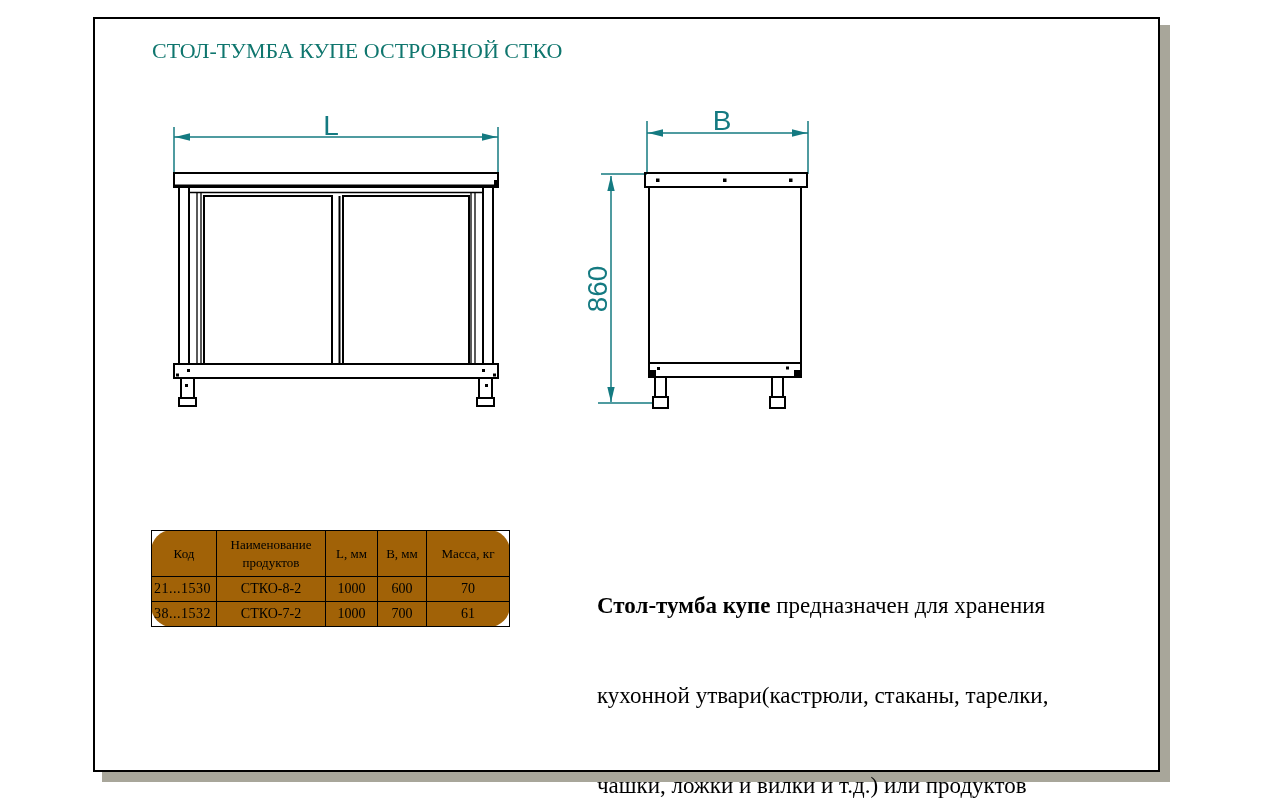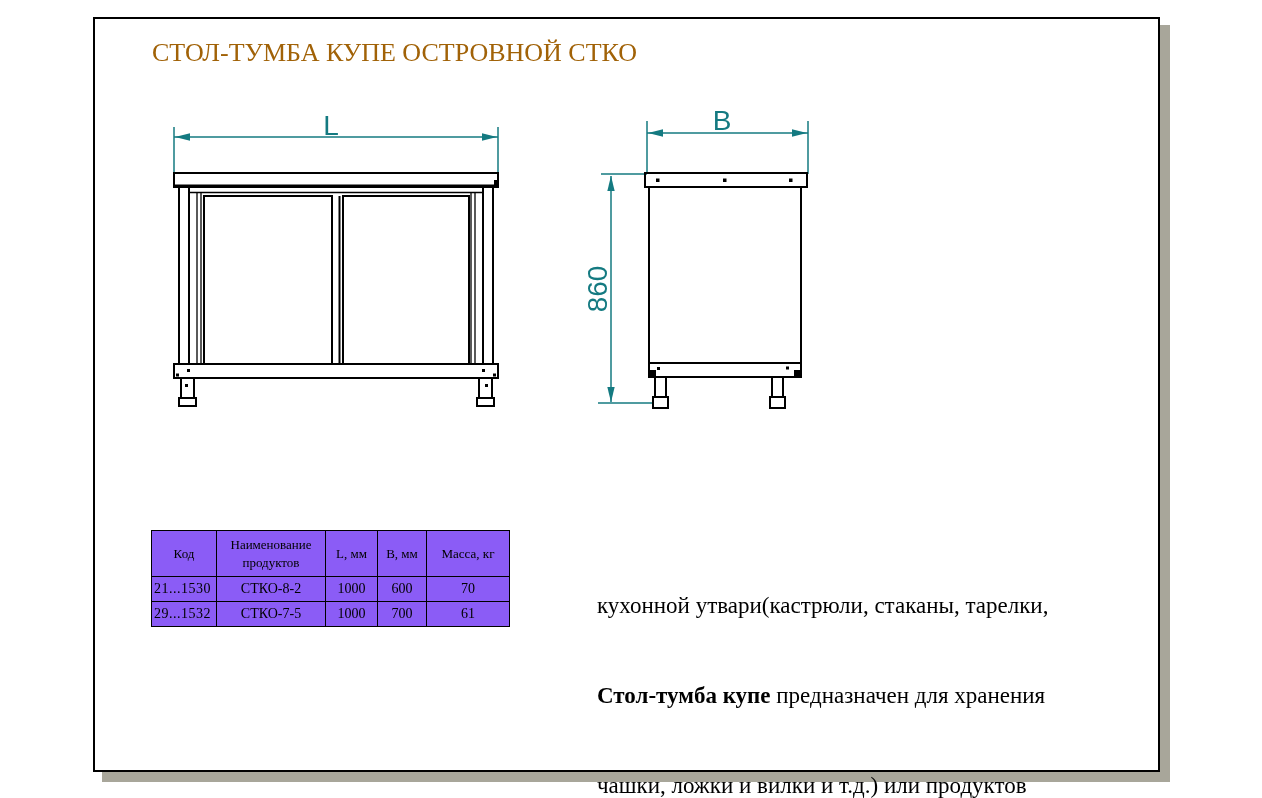--- a/index.html
+++ b/index.html
@@ -18,30 +18,30 @@
   .shadow-right {
     position: absolute; left: 1160px; top: 25px;
     width: 10px; height: 757px; background: #a8a69a;
   }
   .shadow-bottom {
     position: absolute; left: 102px; top: 772px;
     width: 1068px; height: 10px; background: #a8a69a;
   }
   .title {
     position: absolute; left: 152px; top: 38px;
-    font-size: 26px; color: #a16207; white-space: nowrap;
+    font-size: 22px; color: #0f766e; white-space: nowrap;
   }
   svg.view { position: absolute; }
   #front-view { left: 140px; top: 100px; }
   #side-view  { left: 575px; top: 95px; }
 
   table.spec {
     position: absolute; left: 151px; top: 530px;
-    border-collapse: collapse; background: #8b5cf6;
-    font-size: 13px; color: #000;
+    border-collapse: collapse; background: #a16207;
+    font-size: 13px; color: #000; border-radius: 21px;
   }
   table.spec th, table.spec td {
     border: 1px solid #000; font-weight: normal;
     text-align: center; vertical-align: middle; padding: 0 2px;
   }
   table.spec th { height: 46px; line-height: 1.35; }
   table.spec td { height: 25px; font-size: 14px; }
   table.spec td.code { text-align: left; padding-left: 2px; letter-spacing: 0.5px; }
   col.c1 { width: 65px; } col.c2 { width: 109px; } col.c3 { width: 52px; }
   col.c4 { width: 49px; } col.c5 { width: 83px; }
@@ -161,29 +161,29 @@
   </thead>
   <tbody>
     <tr>
       <td class="code">21...1530</td>
       <td>СТКО-8-2</td>
       <td>1000</td>
       <td>600</td>
       <td>70</td>
     </tr>
     <tr>
-      <td class="code">29...1532</td>
-      <td>СТКО-7-5</td>
+      <td class="code">38...1532</td>
+      <td>СТКО-7-2</td>
       <td>1000</td>
       <td>700</td>
       <td>61</td>
     </tr>
   </tbody>
 </table>
 
 <div class="description">
+  <div><b>Стол-тумба купе</b><span> предназначен для хранения</span></div>
   <div>кухонной утвари(кастрюли, стаканы, тарелки,</div>
-  <div><b>Стол-тумба купе</b><span> предназначен для хранения</span></div>
   <div>чашки, ложки и вилки и т.д.) или продуктов</div>
   
   
   
 </div>
 
 </body></html>

